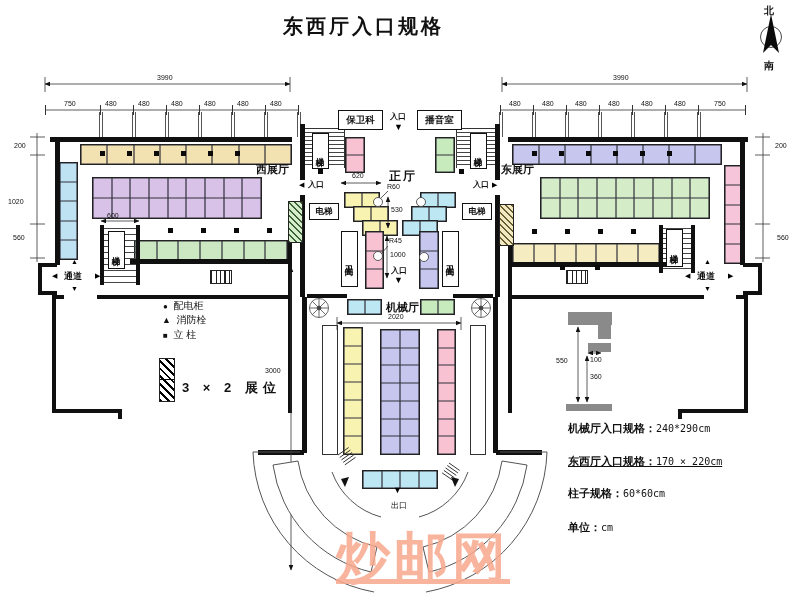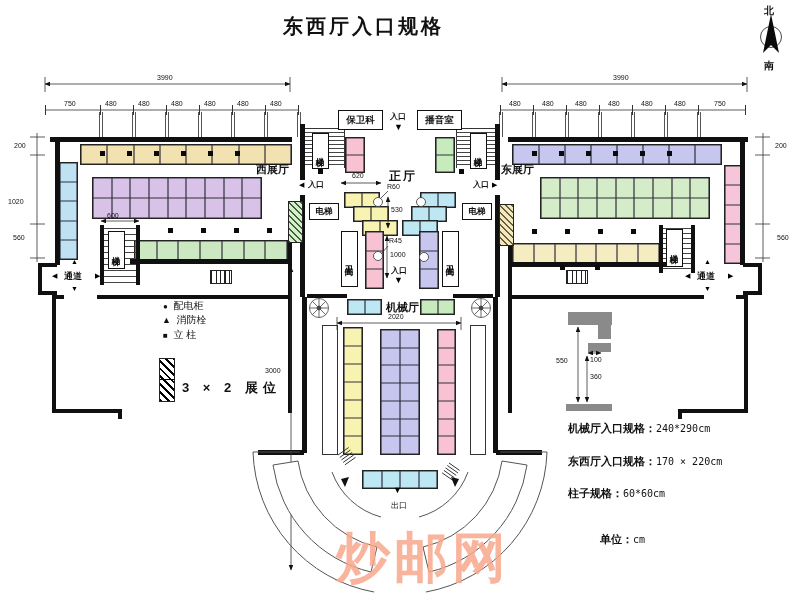--- a/index.html
+++ b/index.html
@@ -19,21 +19,21 @@
            display:flex;align-items:center;justify-content:center;font-weight:bold;}
   .arrowc{position:absolute;font-size:7px;line-height:7px;z-index:12;color:#000;}
   .hatch{position:absolute;border:1px solid #222;z-index:5;}
   .hatch.green{background:repeating-linear-gradient(45deg,rgba(20,60,20,.8) 0 1.4px,transparent 1.4px 4.5px),#d7eecb;}
   .hatch.cream{background:repeating-linear-gradient(45deg,rgba(70,60,10,.8) 0 1.4px,transparent 1.4px 4.5px),#f2e8c2;}
   .hatch.legend{background:repeating-linear-gradient(45deg,#000 0 2px,transparent 2px 5.5px),#fff;}
   .grate{position:absolute;border:1px solid #222;z-index:5;
          background:repeating-linear-gradient(90deg,#222 0 1px,transparent 1px 4.5px),#fff;}
   .gray{position:absolute;background:#8a8a8a;z-index:5;}
   #wm{position:absolute;left:336px;top:522px;z-index:50;white-space:nowrap;
-      color:#f9a88c;opacity:.85;pointer-events:none;display:flex;align-items:baseline;gap:10px;}
+      color:#f9a88c;opacity:.85;pointer-events:none;display:flex;align-items:baseline;gap:10px;text-decoration:underline;}
   #wm .cn{font-size:54px;font-weight:bold;letter-spacing:4px;}
   #wm .url{font-size:37px;}
   svg.overlay{position:absolute;left:0;top:0;z-index:8;}
   #title{position:absolute;left:283px;top:13px;font-size:20px;font-weight:bold;letter-spacing:3px;z-index:12;}
   .spec{position:absolute;left:568px;font-size:11px;white-space:nowrap;z-index:12;}
   .spec .sl{font-weight:bold;}
   .spec .sv{font-family:"DejaVu Sans Mono",monospace;font-size:10px;}
   #storage{position:absolute;left:45px;top:562px;width:255px;height:33px;border:1.4px solid #333;
            display:flex;align-items:center;justify-content:center;z-index:12;
            font-size:12.5px;font-weight:bold;letter-spacing:8px;}
@@ -149,23 +149,23 @@
 
   <div class="dim" style="left:556px;top:357px;">550</div>
   <div class="dim" style="left:590px;top:356px;">100</div>
   <div class="dim" style="left:590px;top:373px;">360</div>
   <div class="gray" style="left:568px;top:312px;width:44px;height:13px;"></div>
   <div class="gray" style="left:598px;top:312px;width:13px;height:27px;"></div>
   <div class="gray" style="left:588px;top:343px;width:23px;height:9px;"></div>
   <div class="gray" style="left:566px;top:404px;width:46px;height:7px;"></div>
 
   <div class="spec" style="top:421px;"><span class="sl">机械厅入口规格：</span><span class="sv">240*290cm</span></div>
-  <div class="spec" style="top:454px;"><span class="sl">东西厅入口规格：</span><span class="sv">170 × 220cm</span></div>
+  <div class="spec" style="top:454px;text-decoration:underline;"><span class="sl">东西厅入口规格：</span><span class="sv">170 × 220cm</span></div>
   <div class="spec" style="top:486px;"><span class="sl">柱子规格：</span><span class="sv">60*60cm</span></div>
-  <div class="spec" style="top:532px;margin-left:32px;"><span class="sl">单位：</span><span class="sv">cm</span></div>
+  <div class="spec" style="top:520px;"><span class="sl">单位：</span><span class="sv">cm</span></div>
 
 
   <div class="grate" style="left:210px;top:270px;width:20px;height:12px;"></div>
   <div class="grate" style="left:566px;top:270px;width:20px;height:12px;"></div>
 
   <div class="hatch green" style="left:288px;top:201px;width:13px;height:40px;"></div>
   <div class="hatch cream" style="left:499px;top:204px;width:13px;height:40px;"></div>
 
   <div class="thin" style="left:322px;top:325px;width:14px;height:128px;"></div>
   <div class="thin" style="left:470px;top:325px;width:14px;height:128px;"></div>

